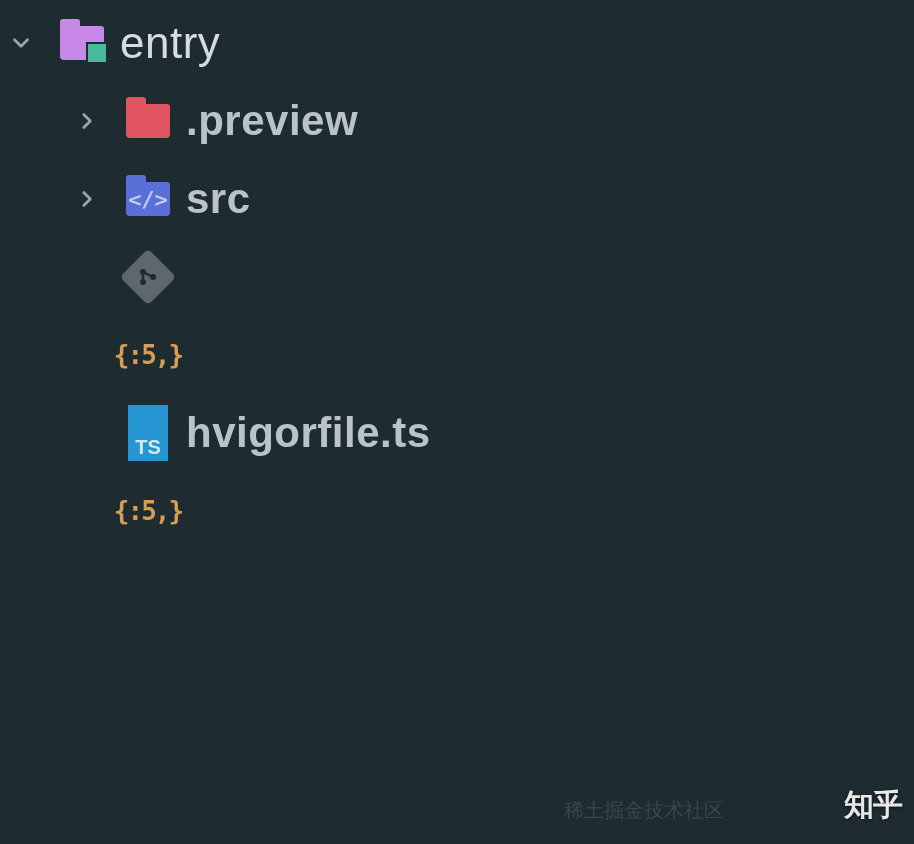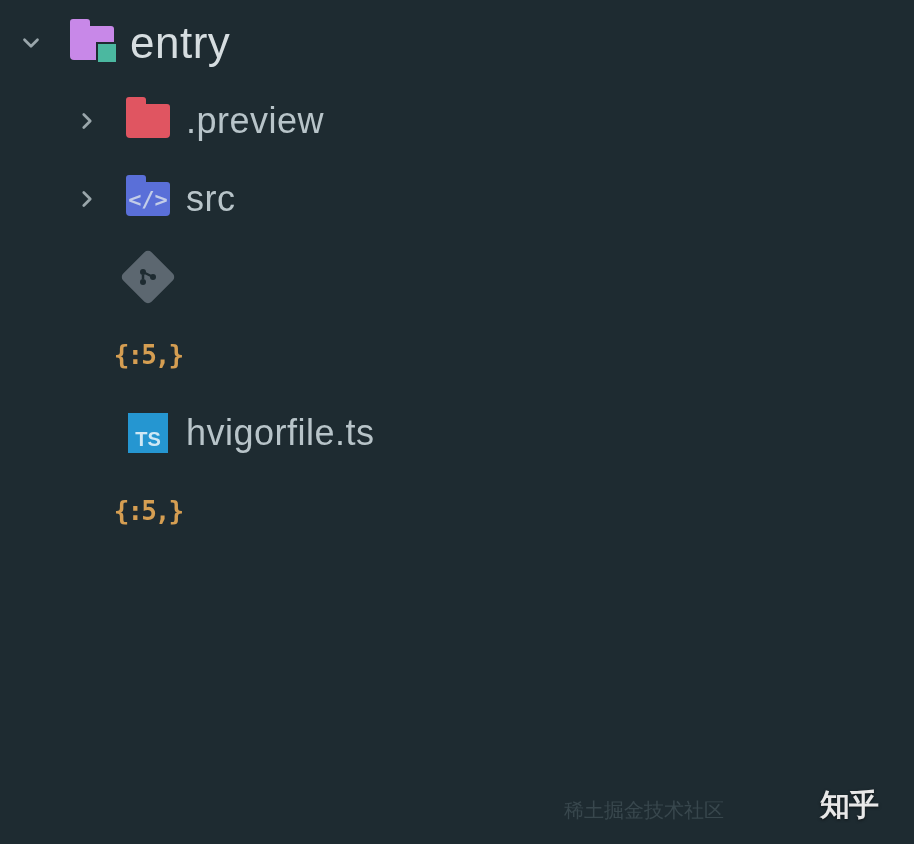--- a/index.html
+++ b/index.html
@@ -10,21 +10,21 @@
       font-family: -apple-system, BlinkMacSystemFont, "Segoe UI", sans-serif;
       color: #b8c4c9;
       overflow: hidden;
       position: relative;
     }
     .tree { padding-top: 4px; }
     .tree-row {
       display: flex;
       align-items: center;
       height: 78px;
-      padding-left: 16px;
+      padding-left: 6px;
       cursor: pointer;
     }
     .tree-row.child { padding-left: 72px; }
     .chevron {
       width: 30px;
       height: 30px;
       display: flex;
       align-items: center;
       justify-content: center;
       margin-right: 22px;
@@ -35,22 +35,22 @@
     .icon {
       width: 48px;
       height: 48px;
       display: flex;
       align-items: center;
       justify-content: center;
       margin-right: 14px;
       flex-shrink: 0;
     }
     .label {
-      font-size: 36px;
-      font-weight: 400;
+      font-size: 42px;
+      font-weight: 700;
       letter-spacing: 0.5px;
     }
     .label.root {
       font-size: 44px;
       color: #d6dde0;
       font-weight: 400;
     }
     .folder-shape {
       position: relative;
       width: 44px;
@@ -128,35 +128,35 @@
     .json5-icon {
       color: #d59e52;
       font-family: monospace;
       font-size: 26px;
       font-weight: bold;
       letter-spacing: -2px;
       white-space: nowrap;
     }
     .ts-icon {
       width: 40px;
-      height: 40px;
+      height: 56px;
       background: #2596d1;
       display: flex;
       align-items: flex-end;
       justify-content: center;
       color: #cfe8f5;
       font-size: 20px;
       font-weight: bold;
       font-family: sans-serif;
       padding-bottom: 2px;
     }
     .watermark {
       position: absolute;
       bottom: 18px;
-      right: 26px;
+      right: 2px;
       display: flex;
       align-items: center;
       font-size: 26px;
       color: #e8e8e8;
       text-shadow: 0 1px 3px rgba(0,0,0,0.6);
     }
     .watermark-logo {
       font-weight: bold;
       font-size: 30px;
       margin-right: 10px;

